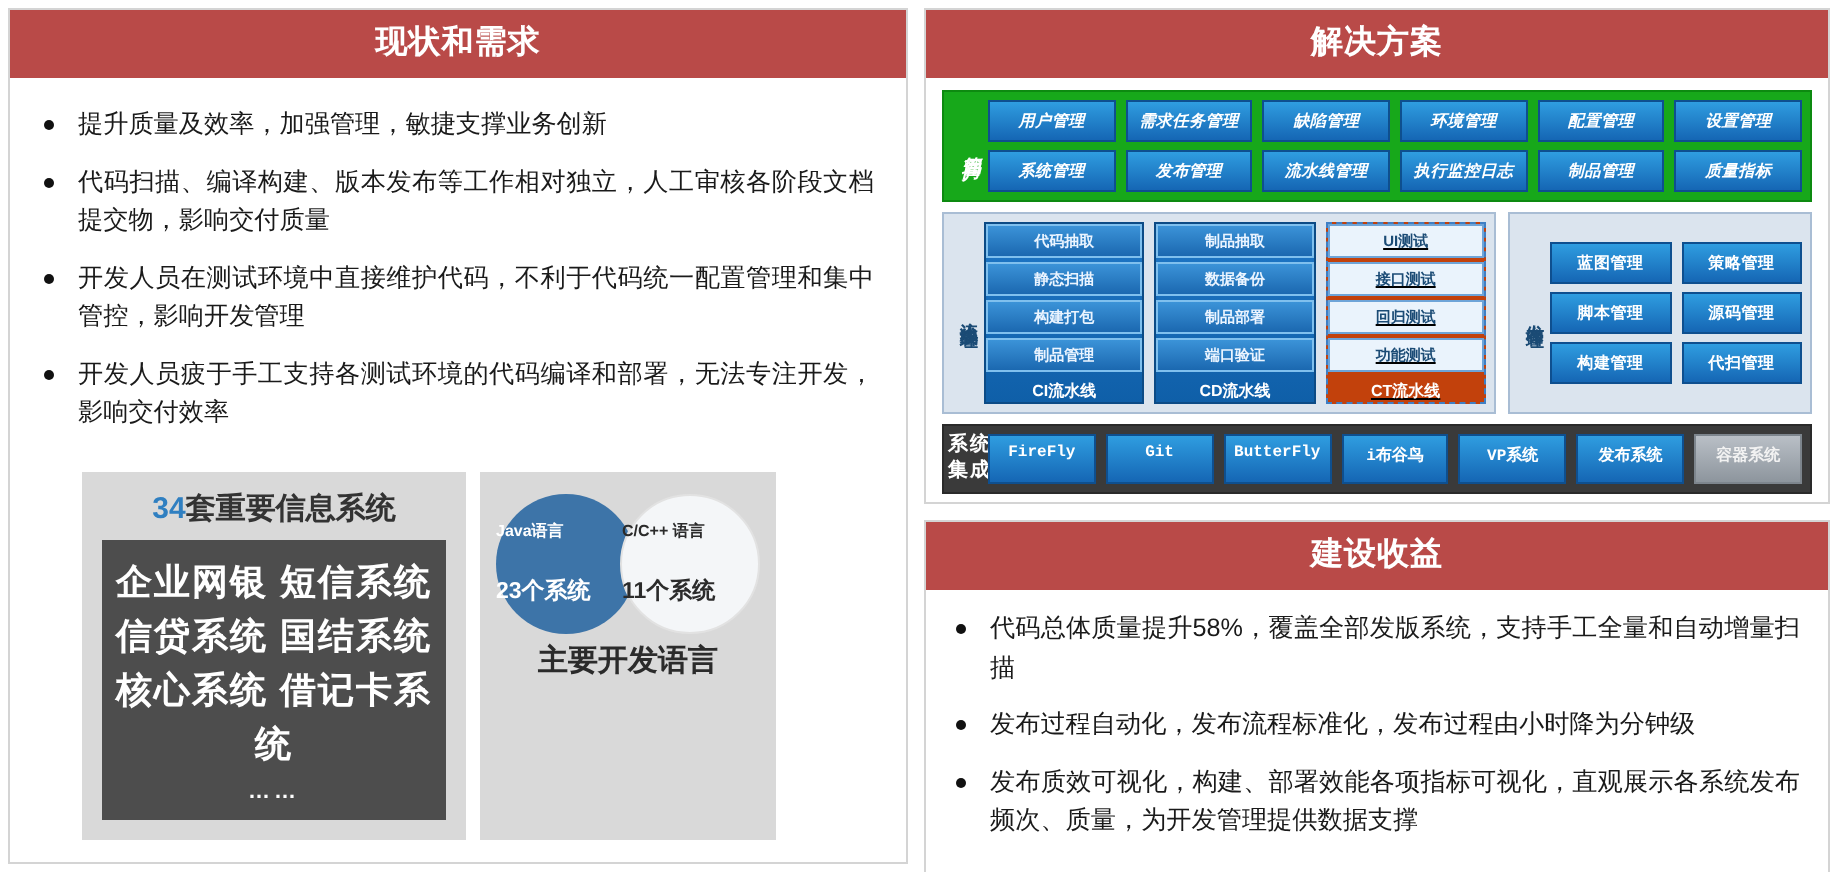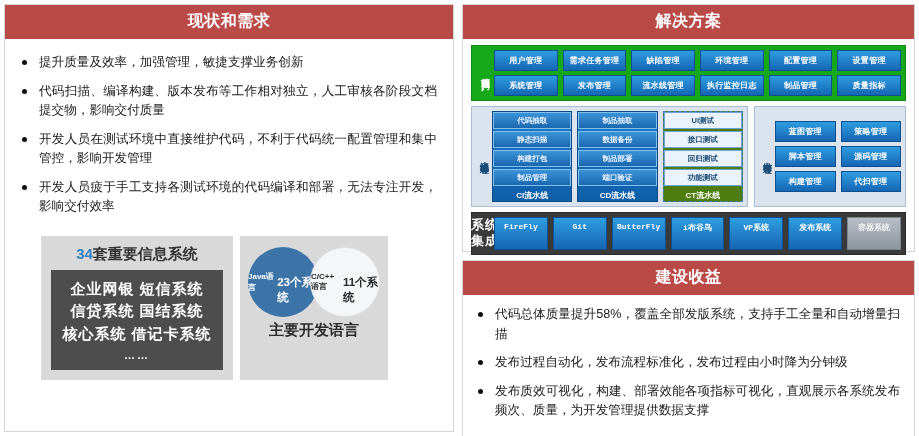--- a/index.html
+++ b/index.html
@@ -35,82 +35,82 @@
   }
 
   
   .graphic { display: flex; gap: 7px; padding: 6px 26px 10px 36px; align-items: stretch; }
   .g-box { background: #d9d9d9; padding: 9px 10px 10px 10px; }
   .g-left { width: 192px; }
   .g-right { width: 148px; display: flex; flex-direction: column; align-items: center; }
   .g-title { text-align: center; font-weight: bold; font-size: 15px; color: #333; margin-bottom: 6px; }
   .g-title .num { color: #2f7fc1; }
   .dark-box { background: #4d4d4d; color: #fff; text-align: center; padding: 8px 4px 6px 4px; }
-  .dark-box div { font-weight: bold; font-size: 15px; line-height: 1.5; letter-spacing: 1px; }
+  .dark-box div { font-weight: bold; font-size: 18px; line-height: 1.5; letter-spacing: 1px; }
   .dark-box .dots { font-size: 11px; letter-spacing: 2px; padding-top: 2px; }
 
   .venn { position: relative; width: 132px; height: 70px; margin: 2px 0 4px 0; }
   .circle { position: absolute; top: 0; width: 70px; height: 70px; border-radius: 50%;
-            display: flex; flex-direction: row; align-items: center; justify-content: center; }
+            display: flex; flex-direction: column; justify-content: center; }
   .c-blue { left: 0; background: #3d74a8; color: #fff; }
   .c-white { right: 0; background: #f4f6f8; color: #2b2b2b; border: 1px solid #e2e2e2; }
   .c-lab { font-size: 8px; font-weight: bold; }
   .c-val { font-size: 11.5px; font-weight: bold; margin-top: 17px; }
   .venn-caption { font-weight: bold; font-size: 15px; color: #2b2b2b; text-align: center; }
 
   
   .sol { padding: 6px 8px 7px 8px; display: flex; flex-direction: column; gap: 5px; }
 
   .band { display: flex; align-items: stretch; }
   .band-label {
     writing-mode: vertical-rl; text-orientation: upright;
     font-size: 9px; font-weight: bold; letter-spacing: 1px;
     display: flex; align-items: center; justify-content: center;
     padding: 0 3px; white-space: nowrap;
   }
 
   
-  .portal { background: #17a81a; border: 1px solid #0d8a10; padding: 4px; }
+  .portal { background: #17a81a; border: 1px solid #0d8a10; padding: 4px; font-style: italic; }
   .portal .band-label { color: #ffffff; width: 18px; }
   .portal-grid { flex: 1; display: grid; grid-template-columns: repeat(6, 1fr); gap: 4px 5px; }
   .chip {
     background: linear-gradient(#2f9de0, #1566b4);
     border: 1px solid #0e4f8f; color: #fff; text-align: center;
     font-size: 8px; font-weight: bold; letter-spacing: .3px;
     padding: 4px 1px; white-space: nowrap; overflow: hidden;
   }
 
   
   .mid-row { display: flex; gap: 6px; }
   .pipe-wrap { flex: 1; background: #dbe4ee; border: 1px solid #a9bdd4; padding: 4px; display: flex; }
   .pipe-wrap .band-label { color: #1b4b75; width: 16px; }
   .pipe-cols { flex: 1; display: grid; grid-template-columns: repeat(3, 1fr); gap: 5px; }
   .pipe-col { padding: 0; display: flex; flex-direction: column; gap: 2px; }
   .pipe-ci { background: linear-gradient(#1f78c8, #0f5fa8); border: 1px solid #0c4b86; }
   .pipe-cd { background: linear-gradient(#1f78c8, #0f5fa8); border: 1px solid #0c4b86; }
-  .pipe-ct { background: #4d7c0f; border: 1px dashed #3f7fc4; }
+  .pipe-ct { background: #c2410c; border: 1px dashed #3f7fc4; text-decoration: underline; }
   .pstep {
     font-size: 7.5px; font-weight: bold; text-align: center; padding: 2.5px 1px;
     white-space: nowrap; overflow: hidden;
   }
   .pipe-ci .pstep, .pipe-cd .pstep { background: linear-gradient(#3b93d8, #1b68b0); border: 1px solid #7fc0ee; color: #eaf4ff; }
   .pipe-ct .pstep { background: #eaf3fc; border: 1px solid #6ea4d8; color: #1b4b75; }
   .pfoot { font-size: 8px; font-weight: bold; text-align: center; padding-top: 2px; }
   .pipe-ci .pfoot, .pipe-cd .pfoot { color: #ffffff; }
   .pipe-ct .pfoot { color: #ffffff; background: transparent; }
 
   
   .rel-wrap { width: 152px; background: #dbe4ee; border: 1px solid #a9bdd4; padding: 4px; display: flex; }
   .rel-wrap .band-label { color: #1b4b75; width: 16px; }
   .rel-grid { flex: 1; display: grid; grid-template-columns: repeat(2, 1fr); gap: 4px 5px; align-content: center; }
 
   
   .integ { background: #3a3a3a; border: 1px solid #2a2a2a; padding: 4px; display: flex; }
   .integ .band-label { color: #ffffff; width: 18px; writing-mode: horizontal-tb; text-orientation: mixed;
-                       flex-direction: column; font-size: 13px; line-height: 1.25; }
+                       flex-direction: column; font-size: 10px; line-height: 1.25; }
   .integ-list { flex: 1; display: grid; grid-template-columns: repeat(7, 1fr); gap: 5px; }
   .ichip {
     background: linear-gradient(#2f9de0, #1566b4); border: 1px solid #0e4f8f;
     color: #fff; text-align: center; font-size: 8px; font-weight: bold;
     padding: 4px 1px; white-space: nowrap; overflow: hidden; font-family: Liberation Mono, monospace;
   }
   .ichip.muted { background: linear-gradient(#b9bfc6, #8d959d); border-color: #7d858d; color: #f2f2f2; }
 
   .benefit-body { padding: 10px 14px 6px 12px; }
 </style>

